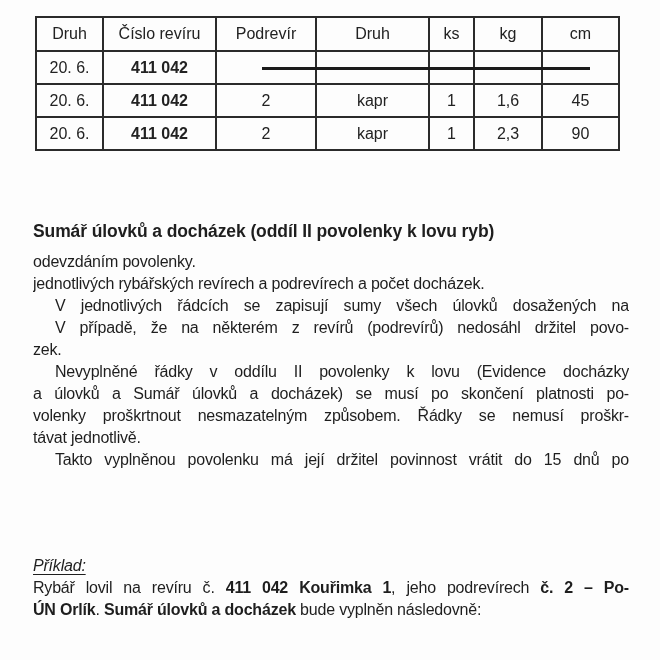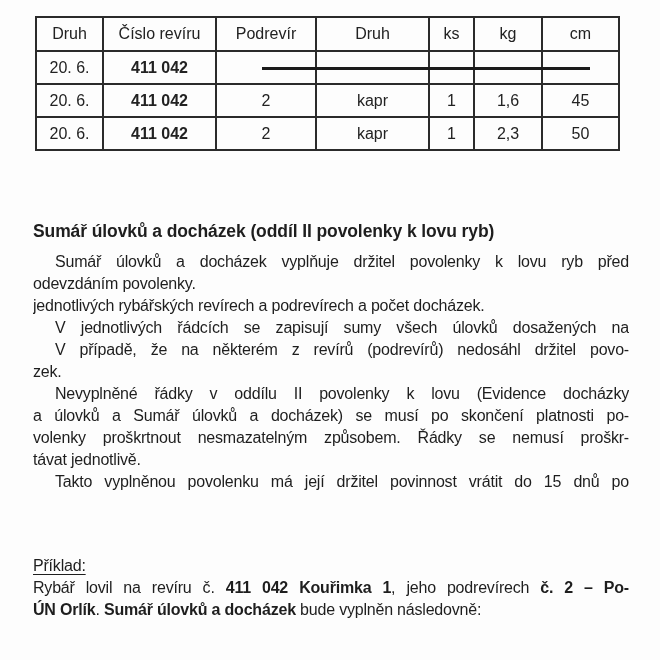--- a/index.html
+++ b/index.html
@@ -30,21 +30,21 @@
     font-size:16px;line-height:22px;letter-spacing:-0.2px;
   }
   .ln{height:22px;overflow:hidden;text-align:left;}
   .ln.just{text-align:justify;text-align-last:justify;}
   .ln.ind{text-indent:22px;}
   
   .example{
     position:absolute;left:33px;top:555px;width:596px;
     font-size:16px;line-height:22px;letter-spacing:-0.2px;
   }
-  .ul{text-decoration:underline;text-underline-offset:3px;}
+  .ul{text-decoration:underline;text-underline-offset:3px;font-style:italic;}
   .b{font-weight:bold;}
 </style>
 </head>
 <body>
 
 <div class="page">
 
   <div class="table-wrap">
     <table class="catch">
       <colgroup>
@@ -86,31 +86,30 @@
           <td>1,6</td>
           <td>45</td>
         </tr>
         <tr>
           <td>20. 6.</td>
           <td class="bnum">411 042</td>
           <td>2</td>
           <td>kapr</td>
           <td>1</td>
           <td>2,3</td>
-          <td>50</td>
+          <td>90</td>
         </tr>
       </tbody>
     </table>
     <div class="strike"></div>
   </div>
 
   <div class="heading">Sumář úlovků a docházek (oddíl II povolenky k lovu ryb)</div>
 
   <div class="bodytext">
-    <div class="ln just ind">Sumář úlovků a docházek vyplňuje držitel povolenky k lovu ryb před</div>
     <div class="ln">odevzdáním povolenky.</div>
     <div class="ln">jednotlivých rybářských revírech a podrevírech a počet docházek.</div>
     <div class="ln just ind">V jednotlivých řádcích se zapisují sumy všech úlovků dosažených na</div>
     <div class="ln just ind">V případě, že na některém z revírů (podrevírů) nedosáhl držitel povo-</div>
     <div class="ln">zek.</div>
     <div class="ln just ind">Nevyplněné řádky v oddílu II povolenky k lovu (Evidence docházky</div>
     <div class="ln just">a úlovků a Sumář úlovků a docházek) se musí po skončení platnosti po-</div>
     <div class="ln just">volenky proškrtnout nesmazatelným způsobem. Řádky se nemusí proškr-</div>
     <div class="ln">távat jednotlivě.</div>
     <div class="ln just ind">Takto vyplněnou povolenku má její držitel povinnost vrátit do 15 dnů po</div>

